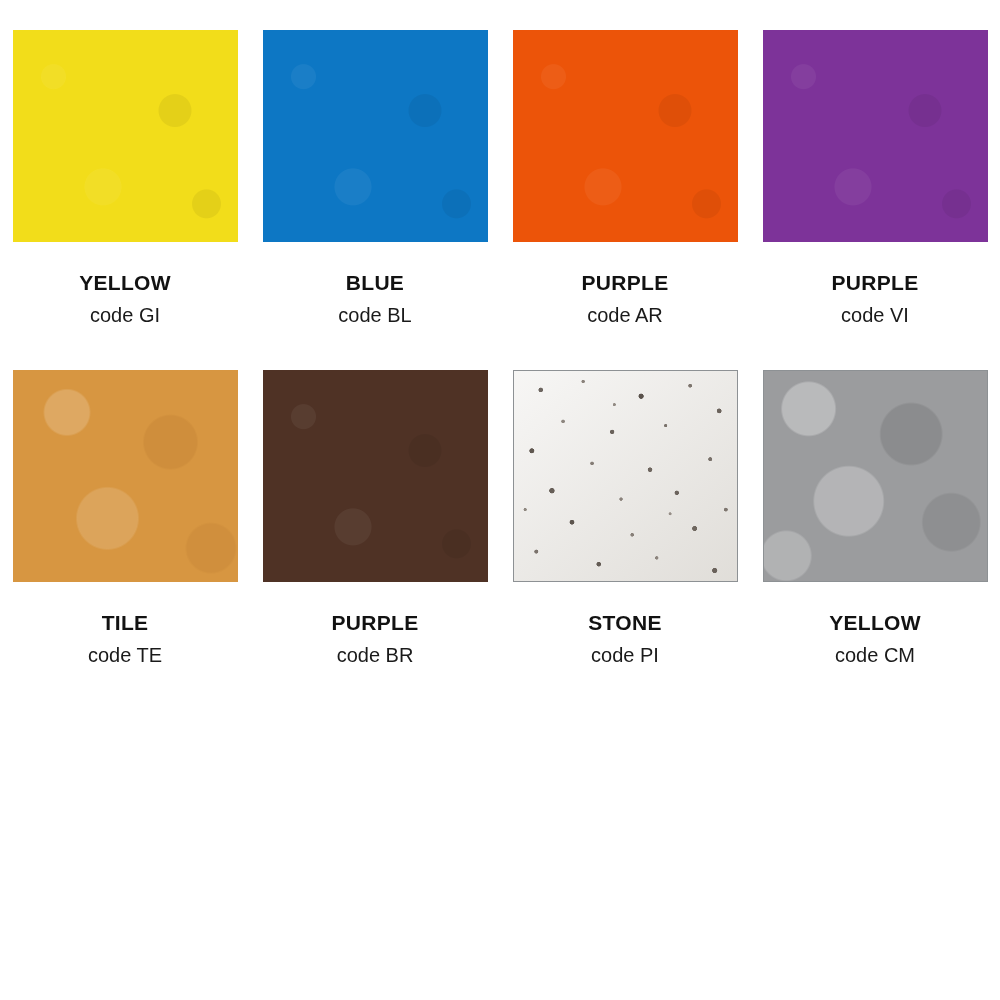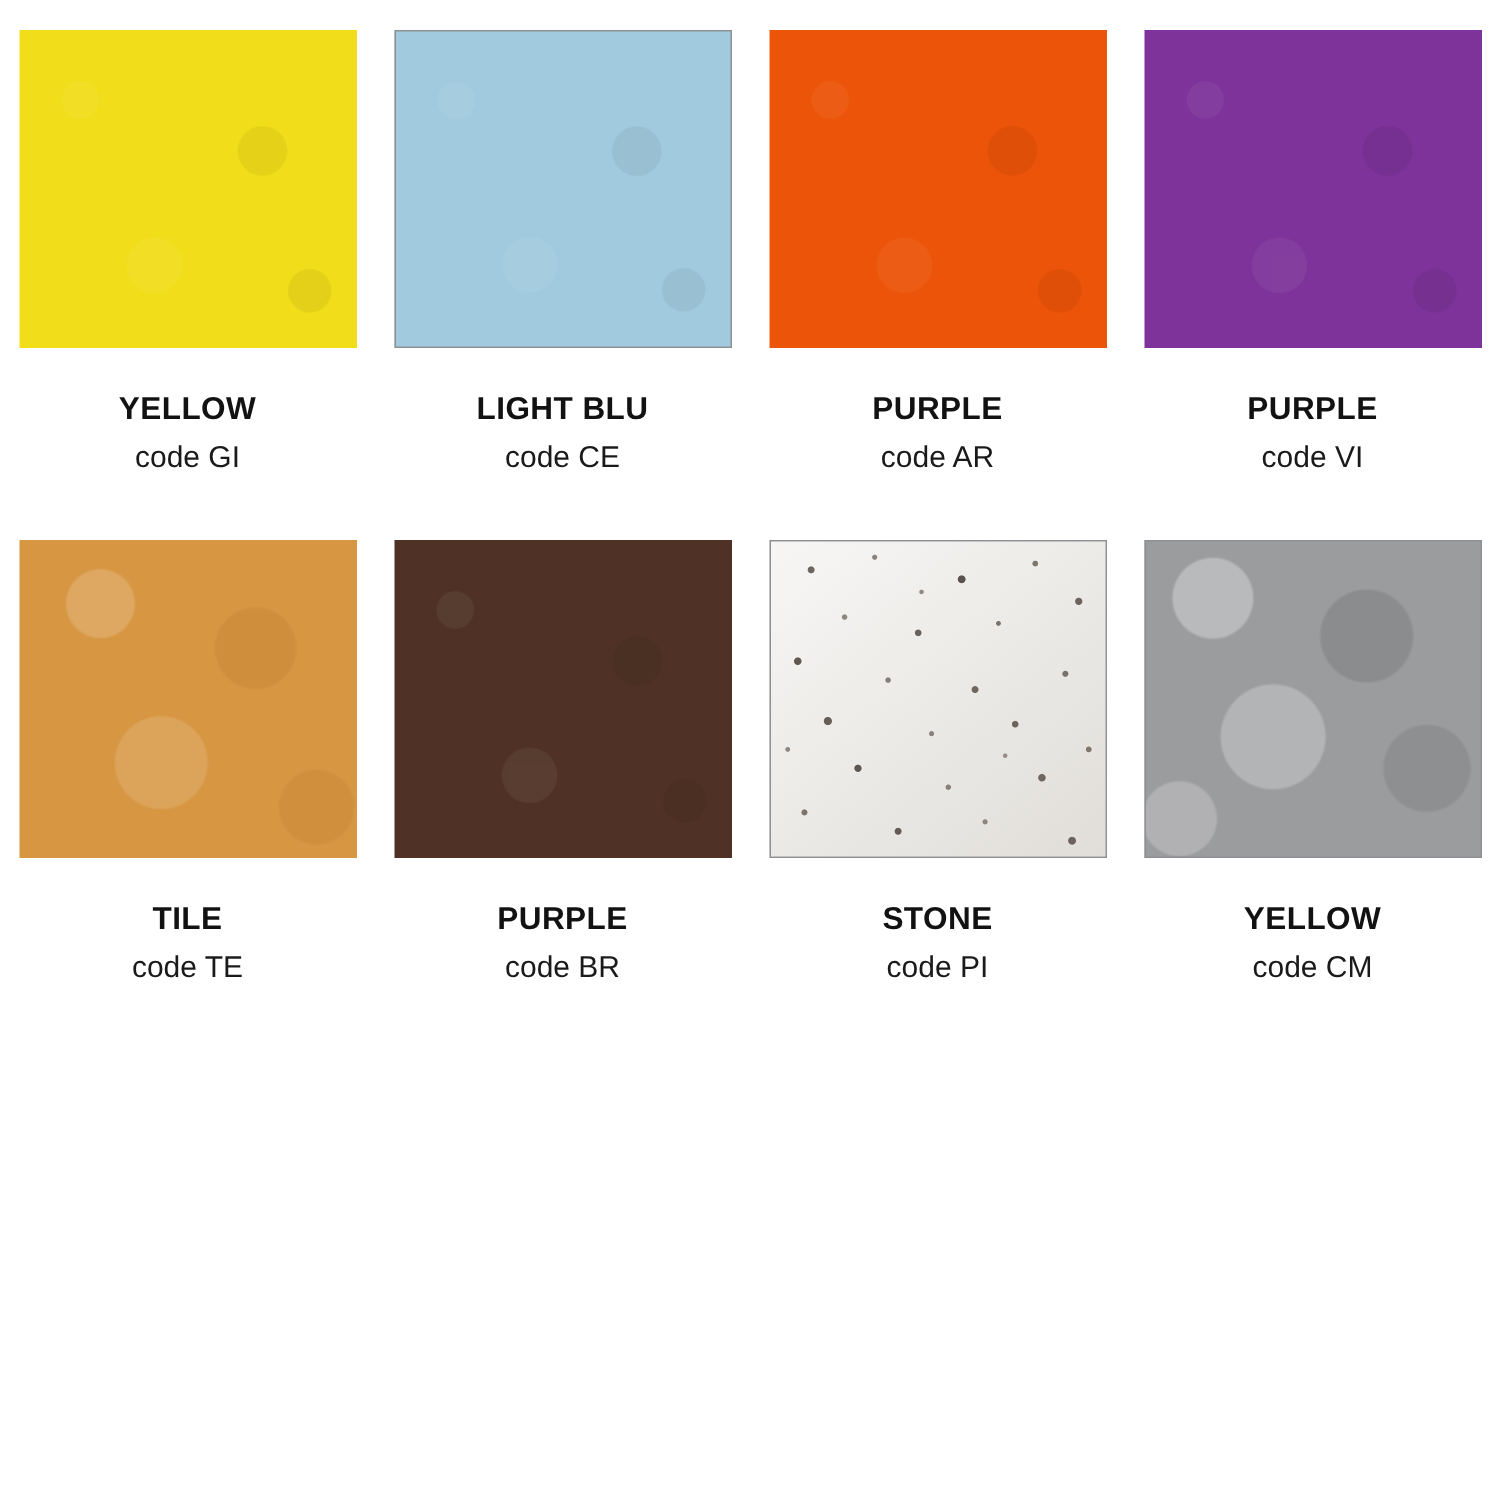--- a/index.html
+++ b/index.html
@@ -16,21 +16,21 @@
     -webkit-font-smoothing: antialiased;
   }
 
   .swatch-grid {
     width: 792px;
     height: 1000px;
     display: grid;
     grid-template-columns: repeat(4, 250px);
     grid-template-rows: repeat(3, 340px);
     box-sizing: border-box;
-    padding-top: 20px;
+    padding-top: 30px;
   }
 
   .swatch-cell {
     display: flex;
     flex-direction: column;
     align-items: center;
     position: relative;
   }
 
   .swatch-chip {
@@ -143,25 +143,25 @@
 
 <div class="swatch-grid">
     <div class="swatch-cell">
       <div class="swatch-chip" style="background-color: rgb(242, 221, 26);">
         <span class="mottle"></span>
       </div>
       <div class="swatch-name">YELLOW</div>
       <div class="swatch-code">code GI</div>
     </div>
     <div class="swatch-cell">
-      <div class="swatch-chip bordered" style="background-color: rgb(162, 202, 222);">
-        <span class="mottle"></span>
-      </div>
-      <div class="swatch-name">LIGHT BLU</div>
-      <div class="swatch-code">code CE</div>
+      <div class="swatch-chip" style="background-color: rgb(13, 119, 196);">
+        <span class="mottle"></span>
+      </div>
+      <div class="swatch-name">BLUE</div>
+      <div class="swatch-code">code BL</div>
     </div>
     <div class="swatch-cell">
       <div class="swatch-chip" style="background-color: rgb(236, 84, 9);">
         <span class="mottle"></span>
       </div>
       <div class="swatch-name">PURPLE</div>
       <div class="swatch-code">code AR</div>
     </div>
     <div class="swatch-cell">
       <div class="swatch-chip" style="background-color: rgb(125, 51, 153);">

